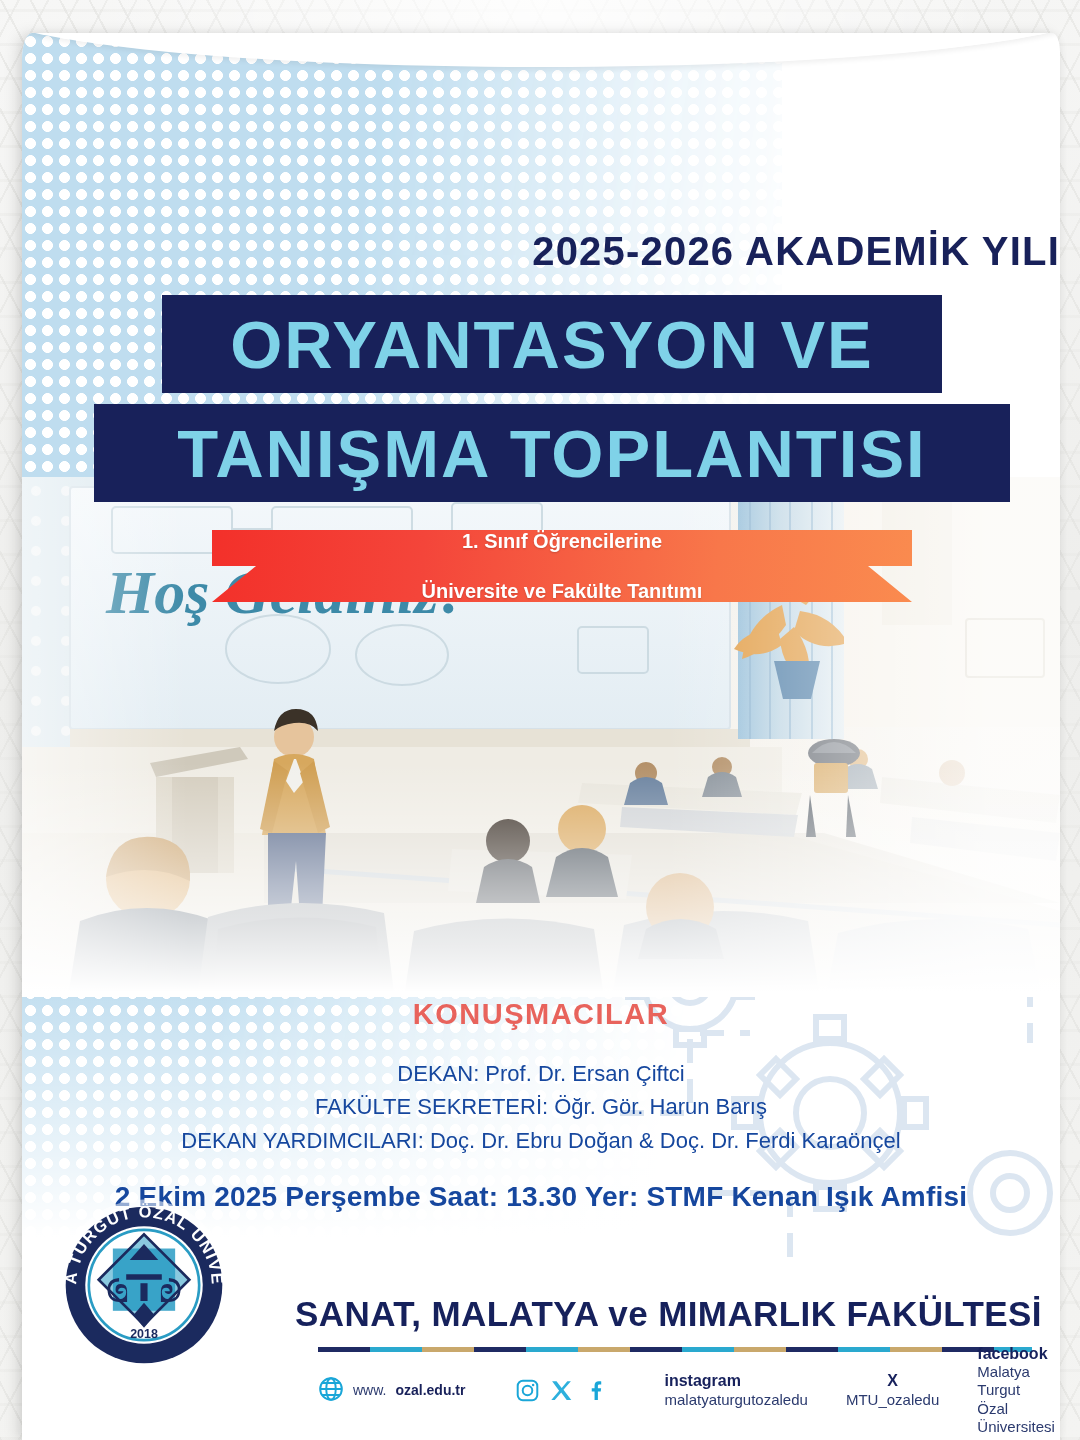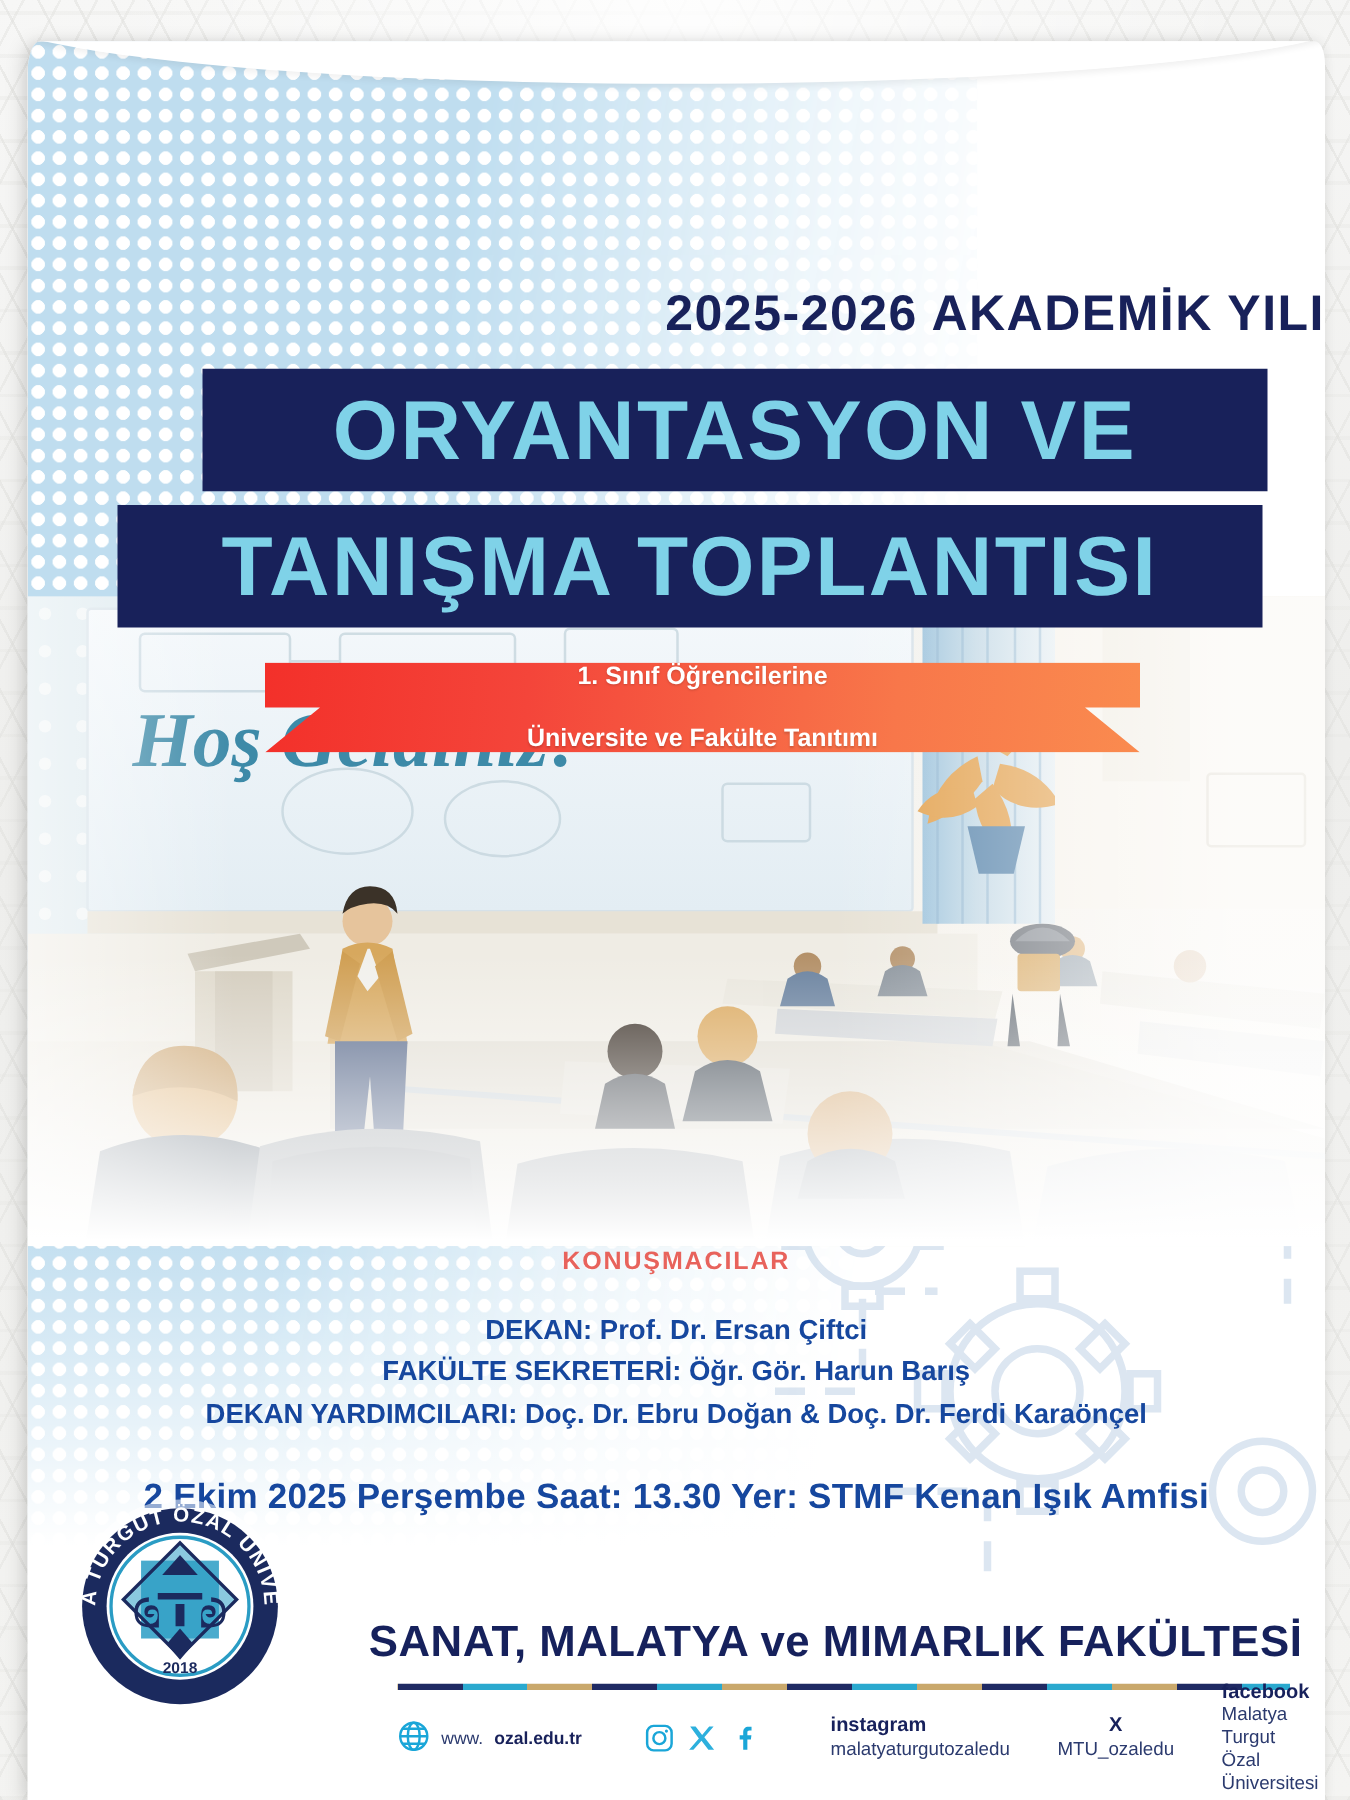--- a/index.html
+++ b/index.html
@@ -84,41 +84,41 @@
     font-size:40px;font-weight:bold;letter-spacing:1.2px;
     color:#18215a;z-index:6;
     font-family:"Liberation Sans",sans-serif;
   }
   .titlebar{
     position:absolute;background:#18215a;z-index:6;
     display:flex;align-items:center;justify-content:center;
     color:#7fd2e8;font-weight:bold;
     letter-spacing:2px;
   }
-  .titlebar-1{left:140px;width:852px;top:262px;height:98px;font-size:67px;}
+  .titlebar-1{left:140px;width:780px;top:262px;height:98px;font-size:67px;}
   .titlebar-2{left:72px;width:916px;top:371px;height:98px;font-size:67px;}
 
   
   .ribbon{
     position:absolute;left:190px;top:497px;width:700px;height:72px;z-index:6;
     background:linear-gradient(95deg,#f3302a 0%,#f4453a 30%,#f8774a 72%,#fa8b4f 100%);
     clip-path:polygon(0 0, 100% 0, 100% 50%, calc(100% - 44px) 50%, 100% 100%, 0 100%, 44px 50%, 0 50%);
     display:flex;flex-direction:column;align-items:center;justify-content:center;
     color:#ffffff;font-weight:bold;font-size:20px;line-height:1.32;
     text-shadow:0 1px 2px rgba(0,0,0,.18);
     gap:24px;
   }
 
   
   .speakers{position:absolute;left:0;right:0;top:965px;text-align:center;z-index:6;}
   .speakers-head{
-    font-size:20px;font-weight:bold;letter-spacing:1.5px;color:#e8635c;margin-bottom:26px;
+    font-size:29px;font-weight:bold;letter-spacing:1.5px;color:#e8635c;margin-bottom:26px;
   }
   .speaker-line{
-    font-size:22px;font-weight:bold;color:#16479e;line-height:1.52;
+    font-size:22px;font-weight:normal;color:#16479e;line-height:1.52;
   }
   .eventline{
     position:absolute;left:0;right:0;top:1148px;text-align:center;z-index:6;
     font-size:28px;font-weight:bold;color:#16479e;letter-spacing:.2px;
   }
 
   
   .footer{position:absolute;left:0;right:0;bottom:0;height:215px;z-index:8;}
   .logo{
     position:absolute;left:33px;bottom:66px;width:178px;height:178px;

